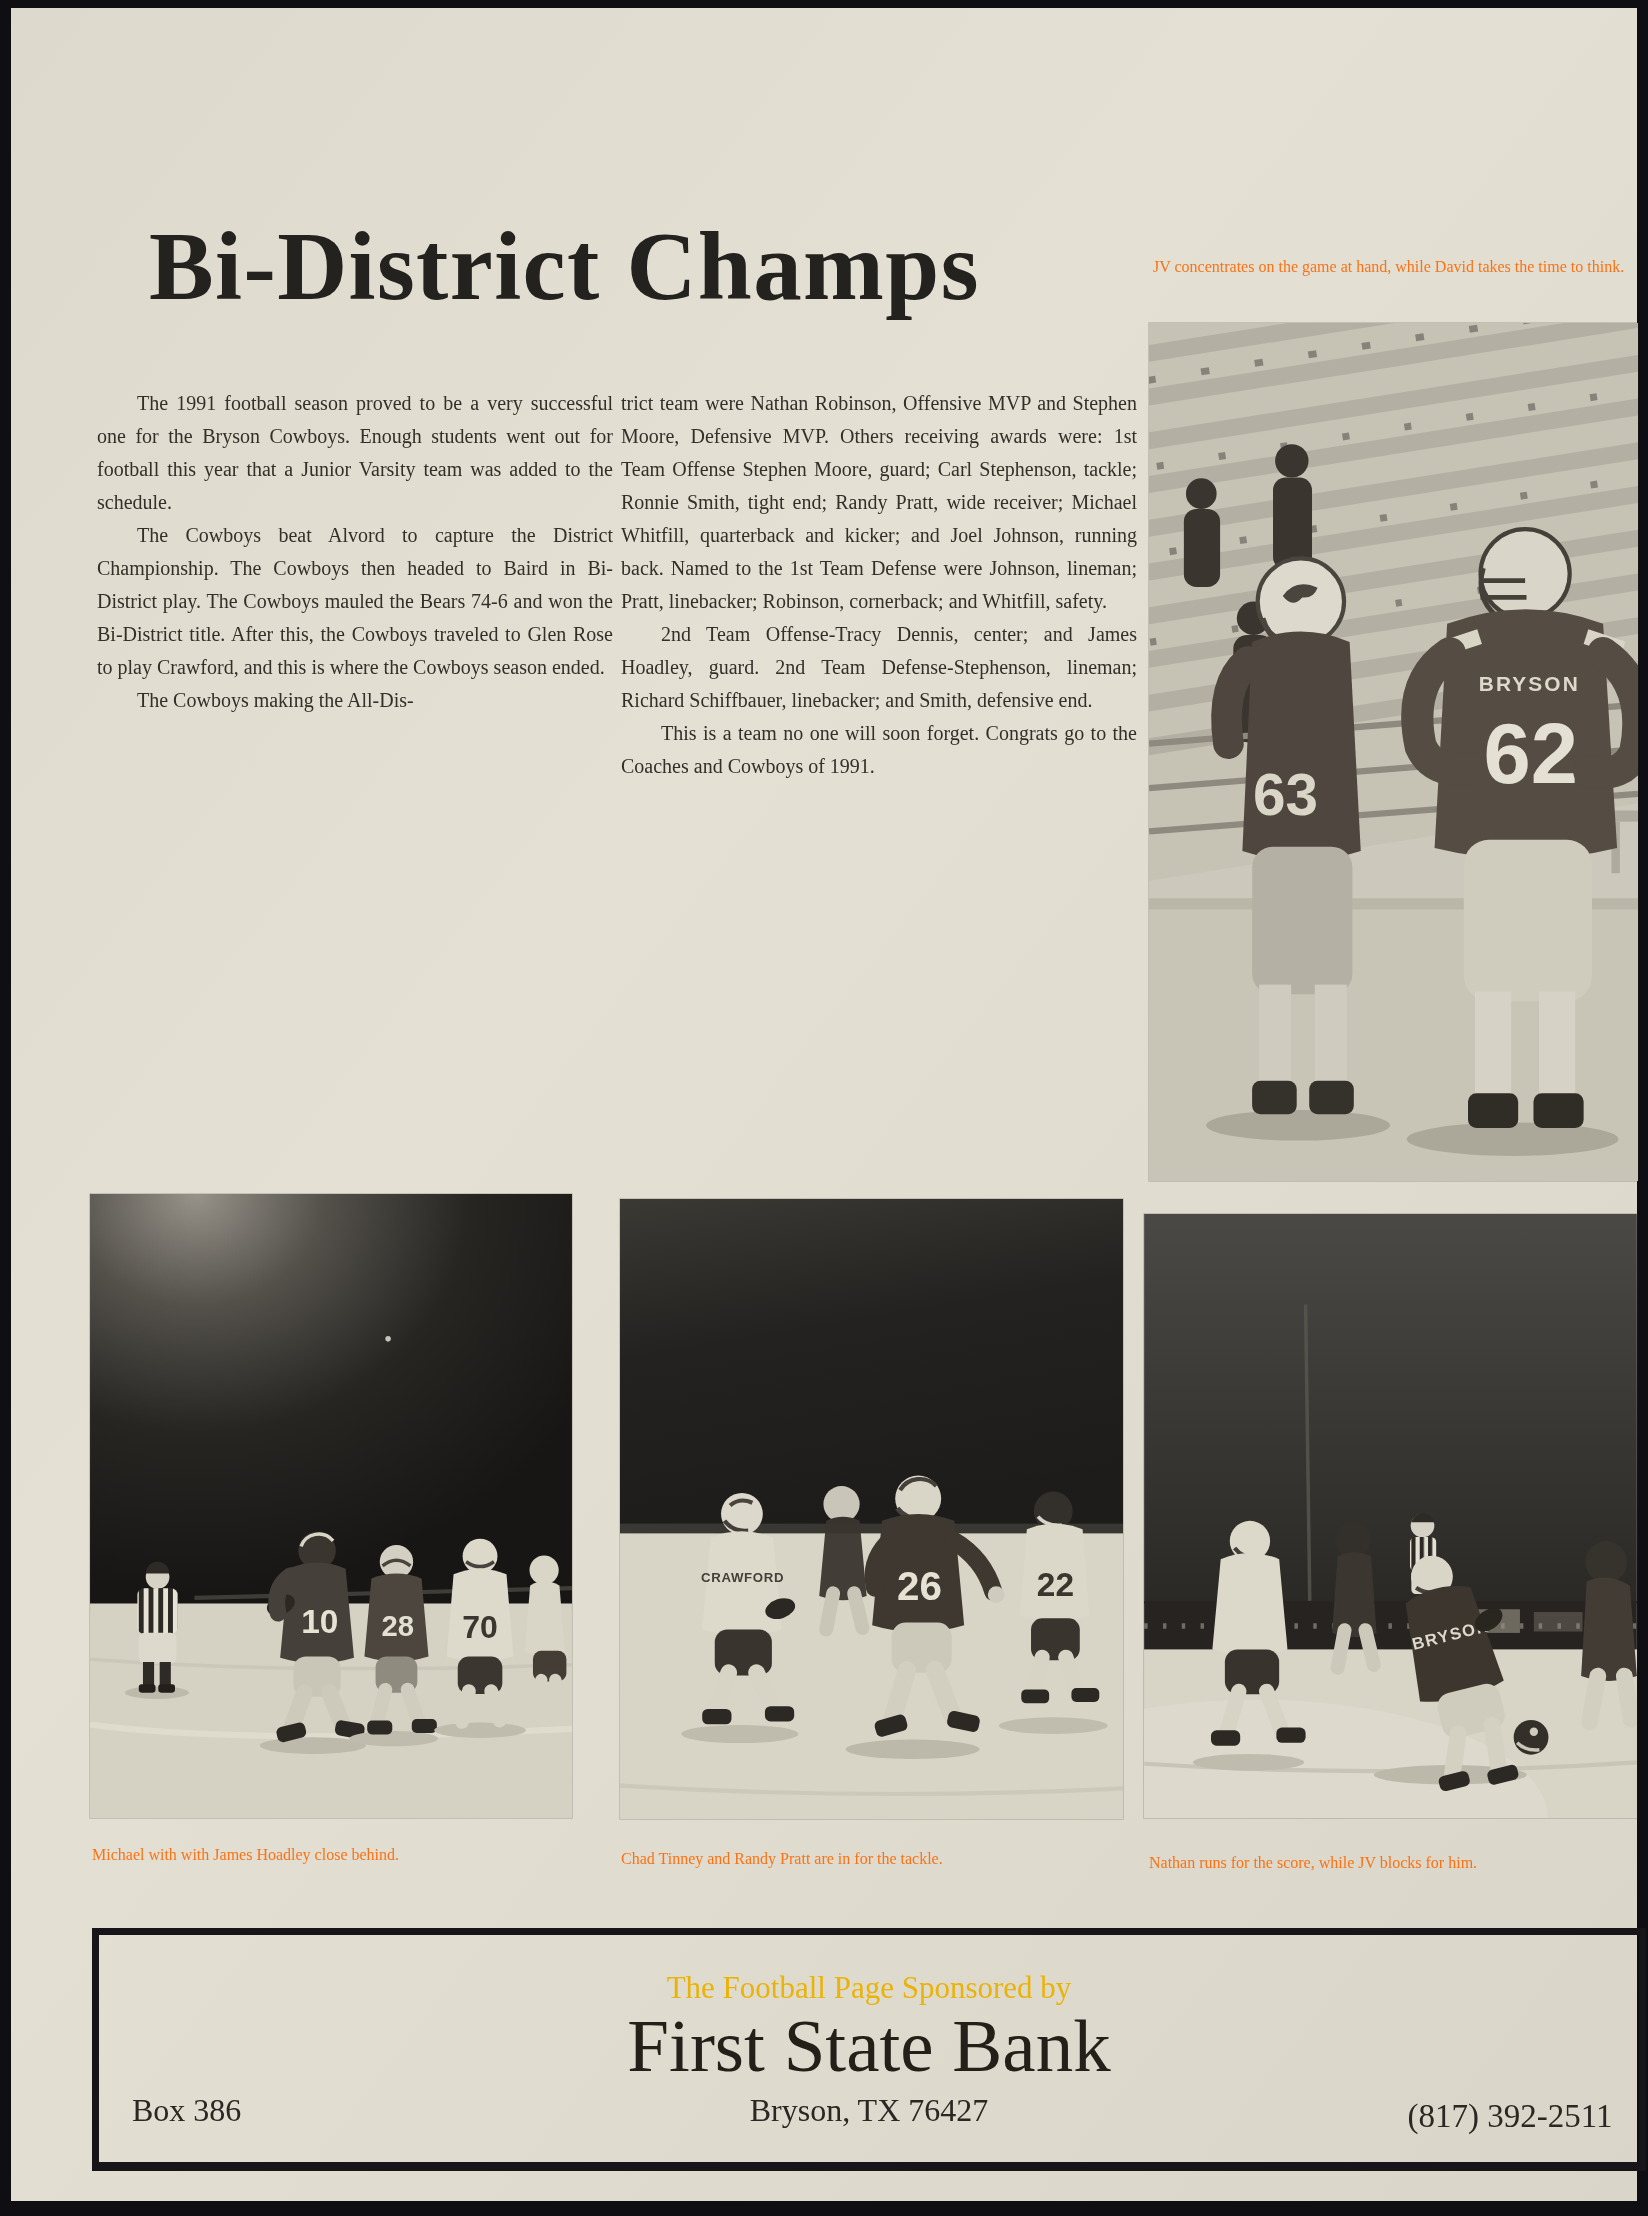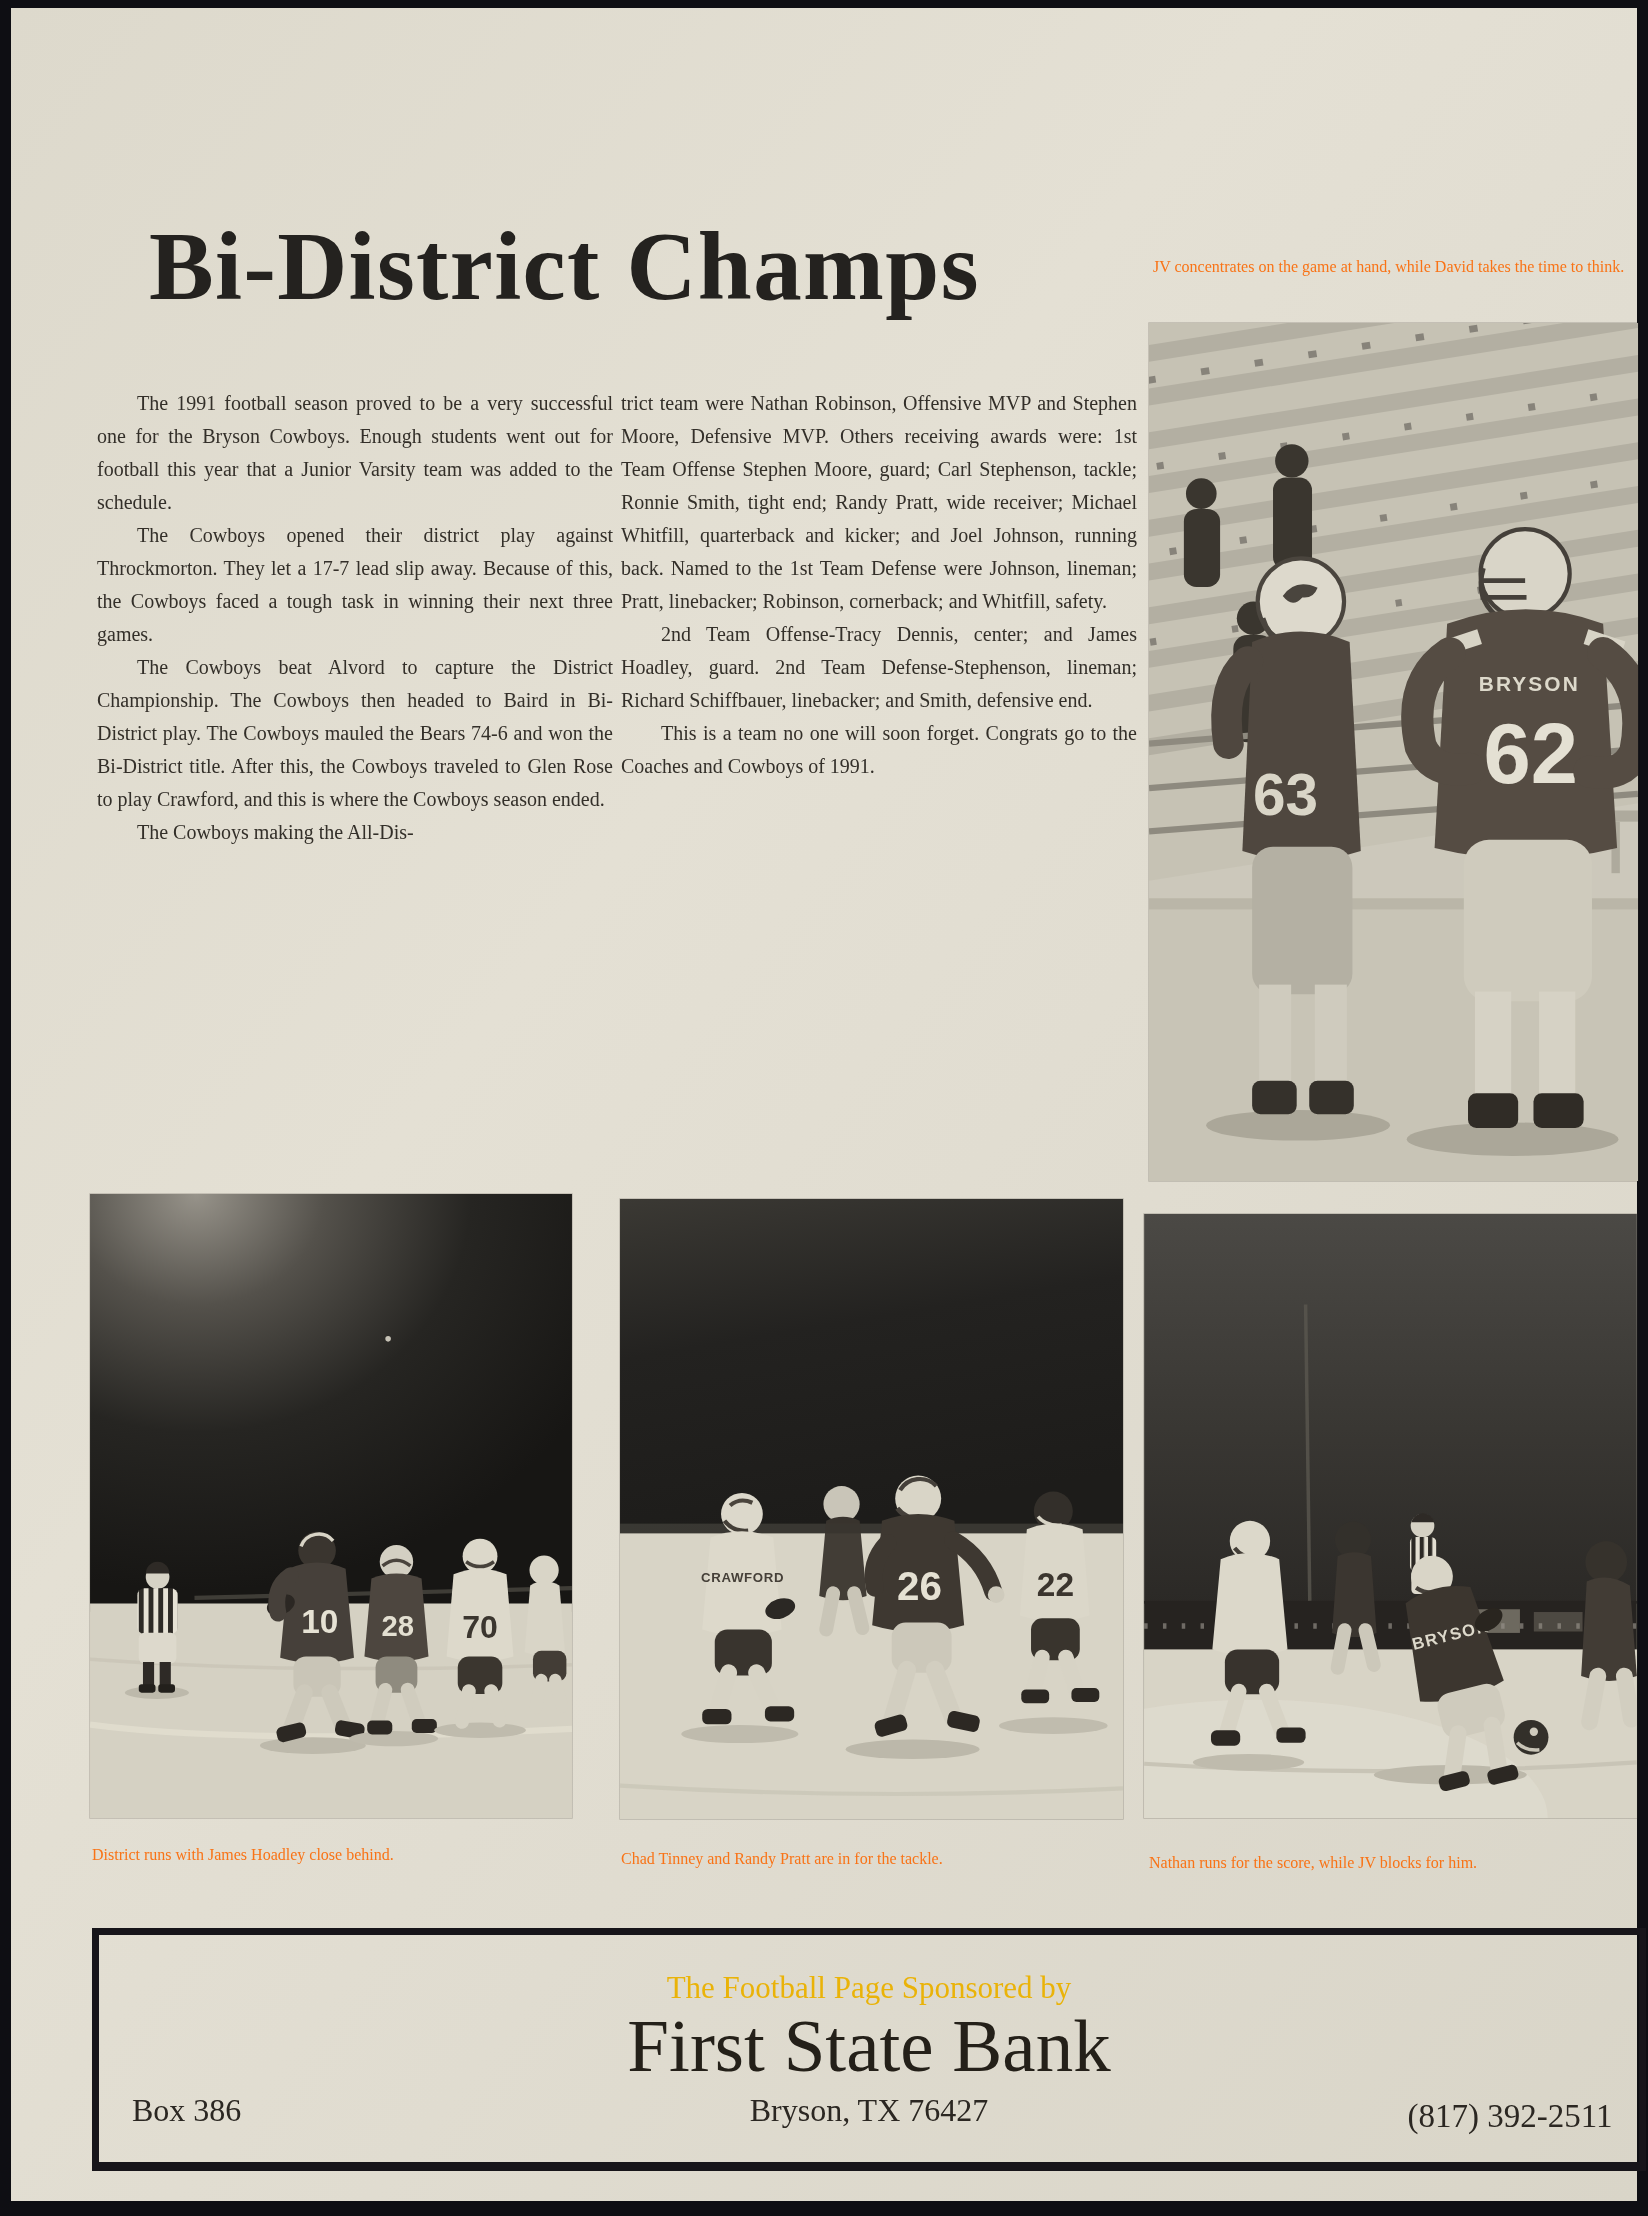--- a/index.html
+++ b/index.html
@@ -137,21 +137,20 @@
       <rect x="468" y="960" width="52" height="162" fill="#d6d2c5"></rect>
       <rect x="560" y="960" width="52" height="162" fill="#d6d2c5"></rect>
       <rect x="458" y="1106" width="72" height="50" rx="12" fill="#302c26"></rect>
       <rect x="552" y="1106" width="72" height="50" rx="12" fill="#302c26"></rect>
     </g>
   </svg>
 </div>
 
 <div class="bodytext" id="col1">
   <p class="ind">The 1991 football season proved to be a very successful one for the Bryson Cowboys. Enough students went out for football this year that a Junior Varsity team was added to the schedule.</p>
-  <p class="ind">The Cowboys opened their district play against Throckmorton. They let a 17-7 lead slip away. Because of this, the Cowboys faced a tough task in winning their next three games.</p>
   <p class="ind">The Cowboys beat Alvord to capture the District Championship. The Cowboys then headed to Baird in Bi-District play. The Cowboys mauled the Bears 74-6 and won the Bi-District title. After this, the Cowboys traveled to Glen Rose to play Crawford, and this is where the Cowboys season ended.</p>
   <p class="ind">The Cowboys making the All-Dis-</p>
 </div>
 
 <div class="bodytext" id="col2">
   <p>trict team were Nathan Robinson, Offensive MVP and Stephen Moore, Defensive MVP. Others receiving awards were: 1st Team Offense Stephen Moore, guard; Carl Stephenson, tackle; Ronnie Smith, tight end; Randy Pratt, wide receiver; Michael Whitfill, quarterback and kicker; and Joel Johnson, running back. Named to the 1st Team Defense were Johnson, lineman; Pratt, linebacker; Robinson, cornerback; and Whitfill, safety.</p>
   <p class="ind">2nd Team Offense-Tracy Dennis, center; and James Hoadley, guard. 2nd Team Defense-Stephenson, lineman; Richard Schiffbauer, linebacker; and Smith, defensive end.</p>
   <p class="ind">This is a team no one will soon forget. Congrats go to the Coaches and Cowboys of 1991.</p>
 </div>
 
@@ -350,21 +349,21 @@
       <path d="M652 664 l-12 66 M690 664 l10 62" stroke="#d2cec0" stroke-width="24" stroke-linecap="round"></path>
     </g>
     <g>
       <circle cx="556" cy="752" r="25" fill="#33302a"></circle>
       <path d="M536 760 q12 12 32 10" stroke="#c9c5b7" stroke-width="5" fill="none"></path>
       <circle cx="560" cy="744" r="6" fill="#cfcbbd"></circle>
     </g>
   </svg>
 </div>
 
-<div class="caption cap-bl">District runs with James Hoadley close behind.</div>
+<div class="caption cap-bl">Michael with with James Hoadley close behind.</div>
 <div class="caption cap-bm">Chad Tinney and Randy Pratt are in for the tackle.</div>
 <div class="caption cap-br">Nathan runs for the score, while JV blocks for him.</div>
 
 <div class="sponsor">
   <div class="s-line1">The Football Page Sponsored by</div>
   <div class="s-name">First State Bank</div>
   <div class="s-city">Bryson, TX 76427</div>
   <div class="s-box">Box 386</div>
   <div class="s-phone">(817) 392-2511</div>
 </div>

